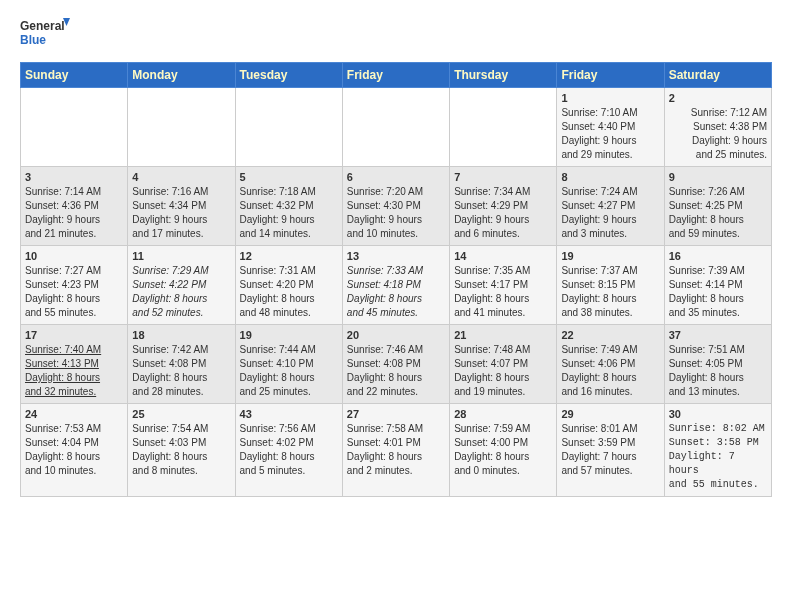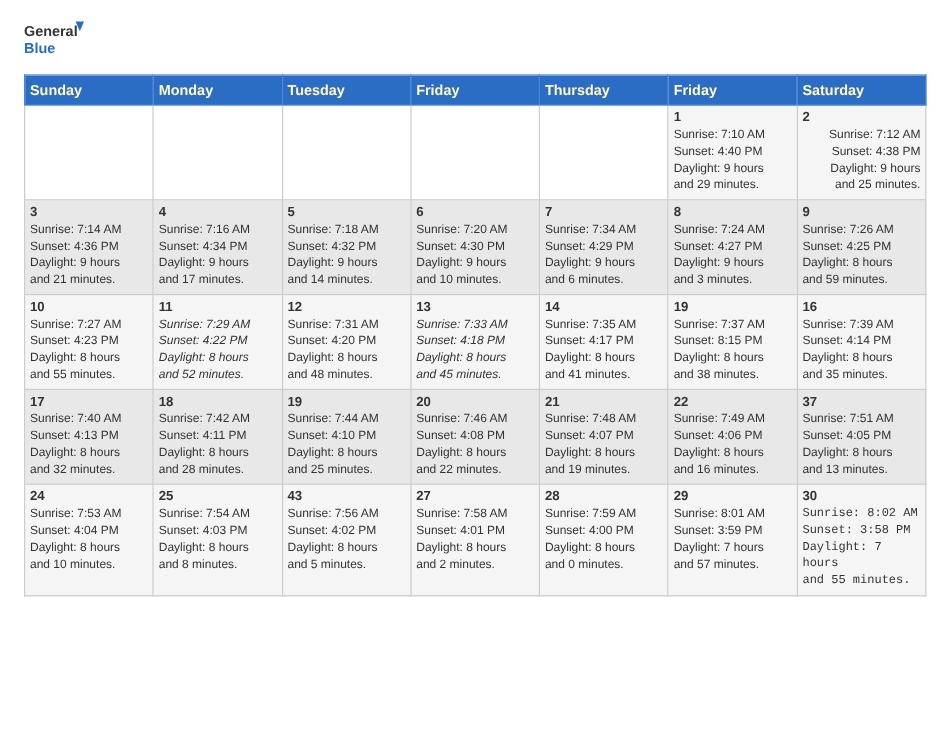--- a/index.html
+++ b/index.html
@@ -236,29 +236,29 @@
             <span class="day-num">16</span>
             <div class="day-info" style="white-space: pre-line;">Sunrise: 7:39 AM
 Sunset: 4:14 PM
 Daylight: 8 hours
 and 35 minutes.</div>
           </td>
         </tr>
         <tr>
           <td>
             <span class="day-num">17</span>
-            <div class="day-info" style="white-space: pre-line;">Sunrise: 7:40 AM
+            <div class="day-info" style="white-space: pre-line; text-decoration: underline;">Sunrise: 7:40 AM
 Sunset: 4:13 PM
 Daylight: 8 hours
 and 32 minutes.</div>
           </td>
           <td>
             <span class="day-num">18</span>
             <div class="day-info" style="white-space: pre-line;">Sunrise: 7:42 AM
-Sunset: 4:11 PM
+Sunset: 4:08 PM
 Daylight: 8 hours
 and 28 minutes.</div>
           </td>
           <td>
             <span class="day-num">19</span>
             <div class="day-info" style="white-space: pre-line;">Sunrise: 7:44 AM
 Sunset: 4:10 PM
 Daylight: 8 hours
 and 25 minutes.</div>
           </td>

